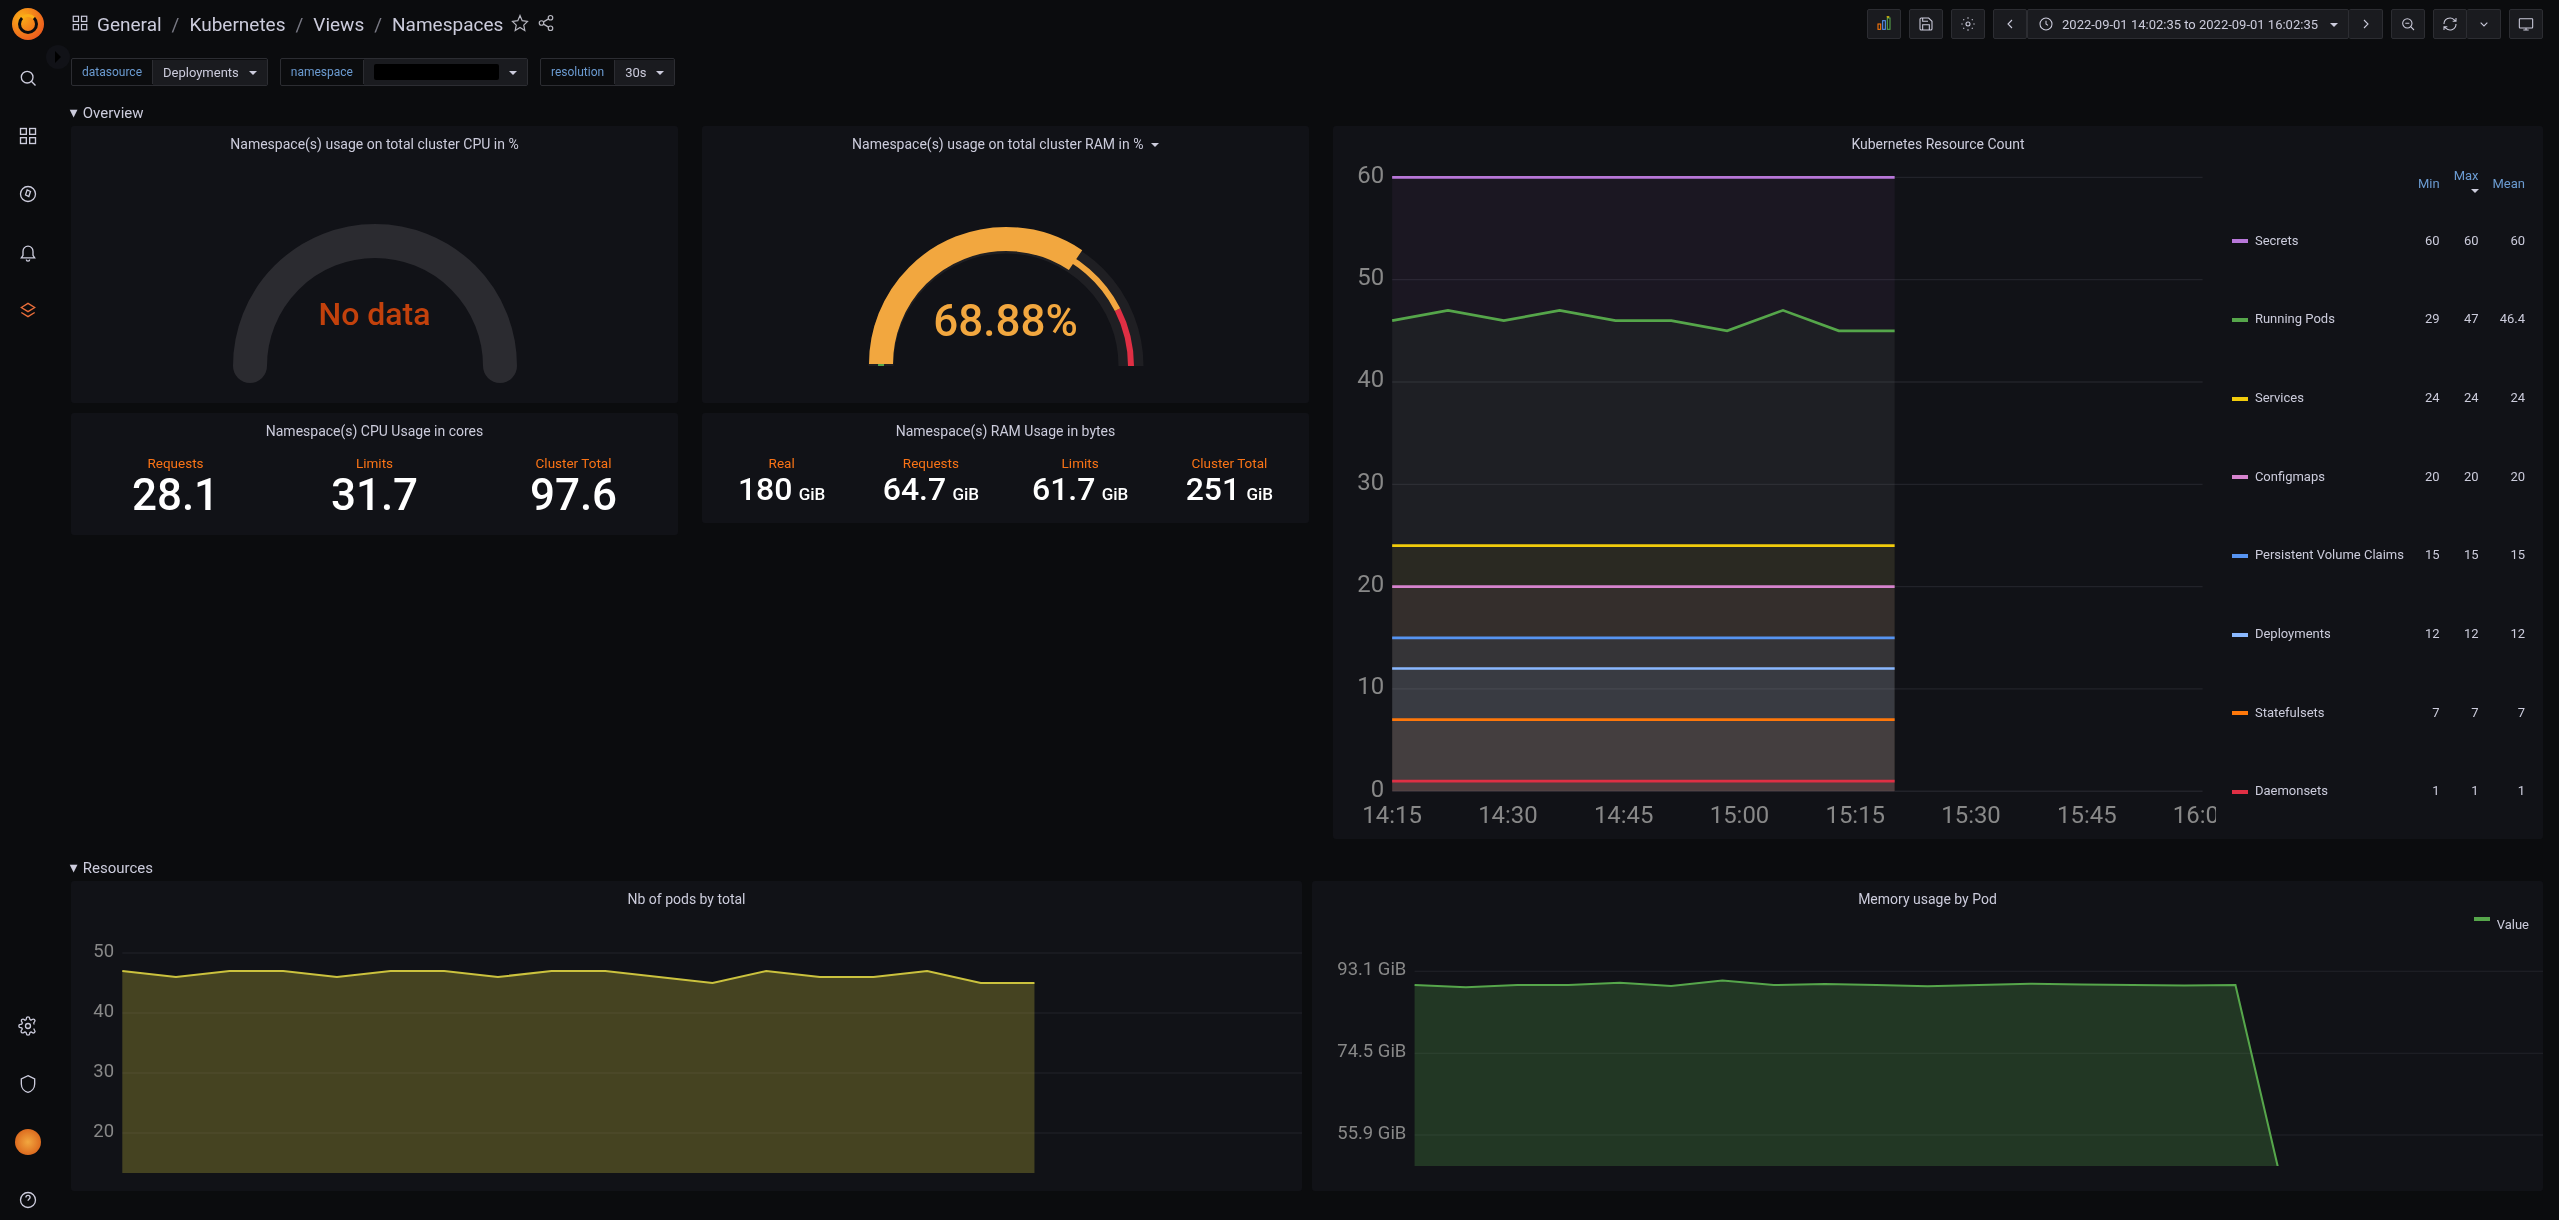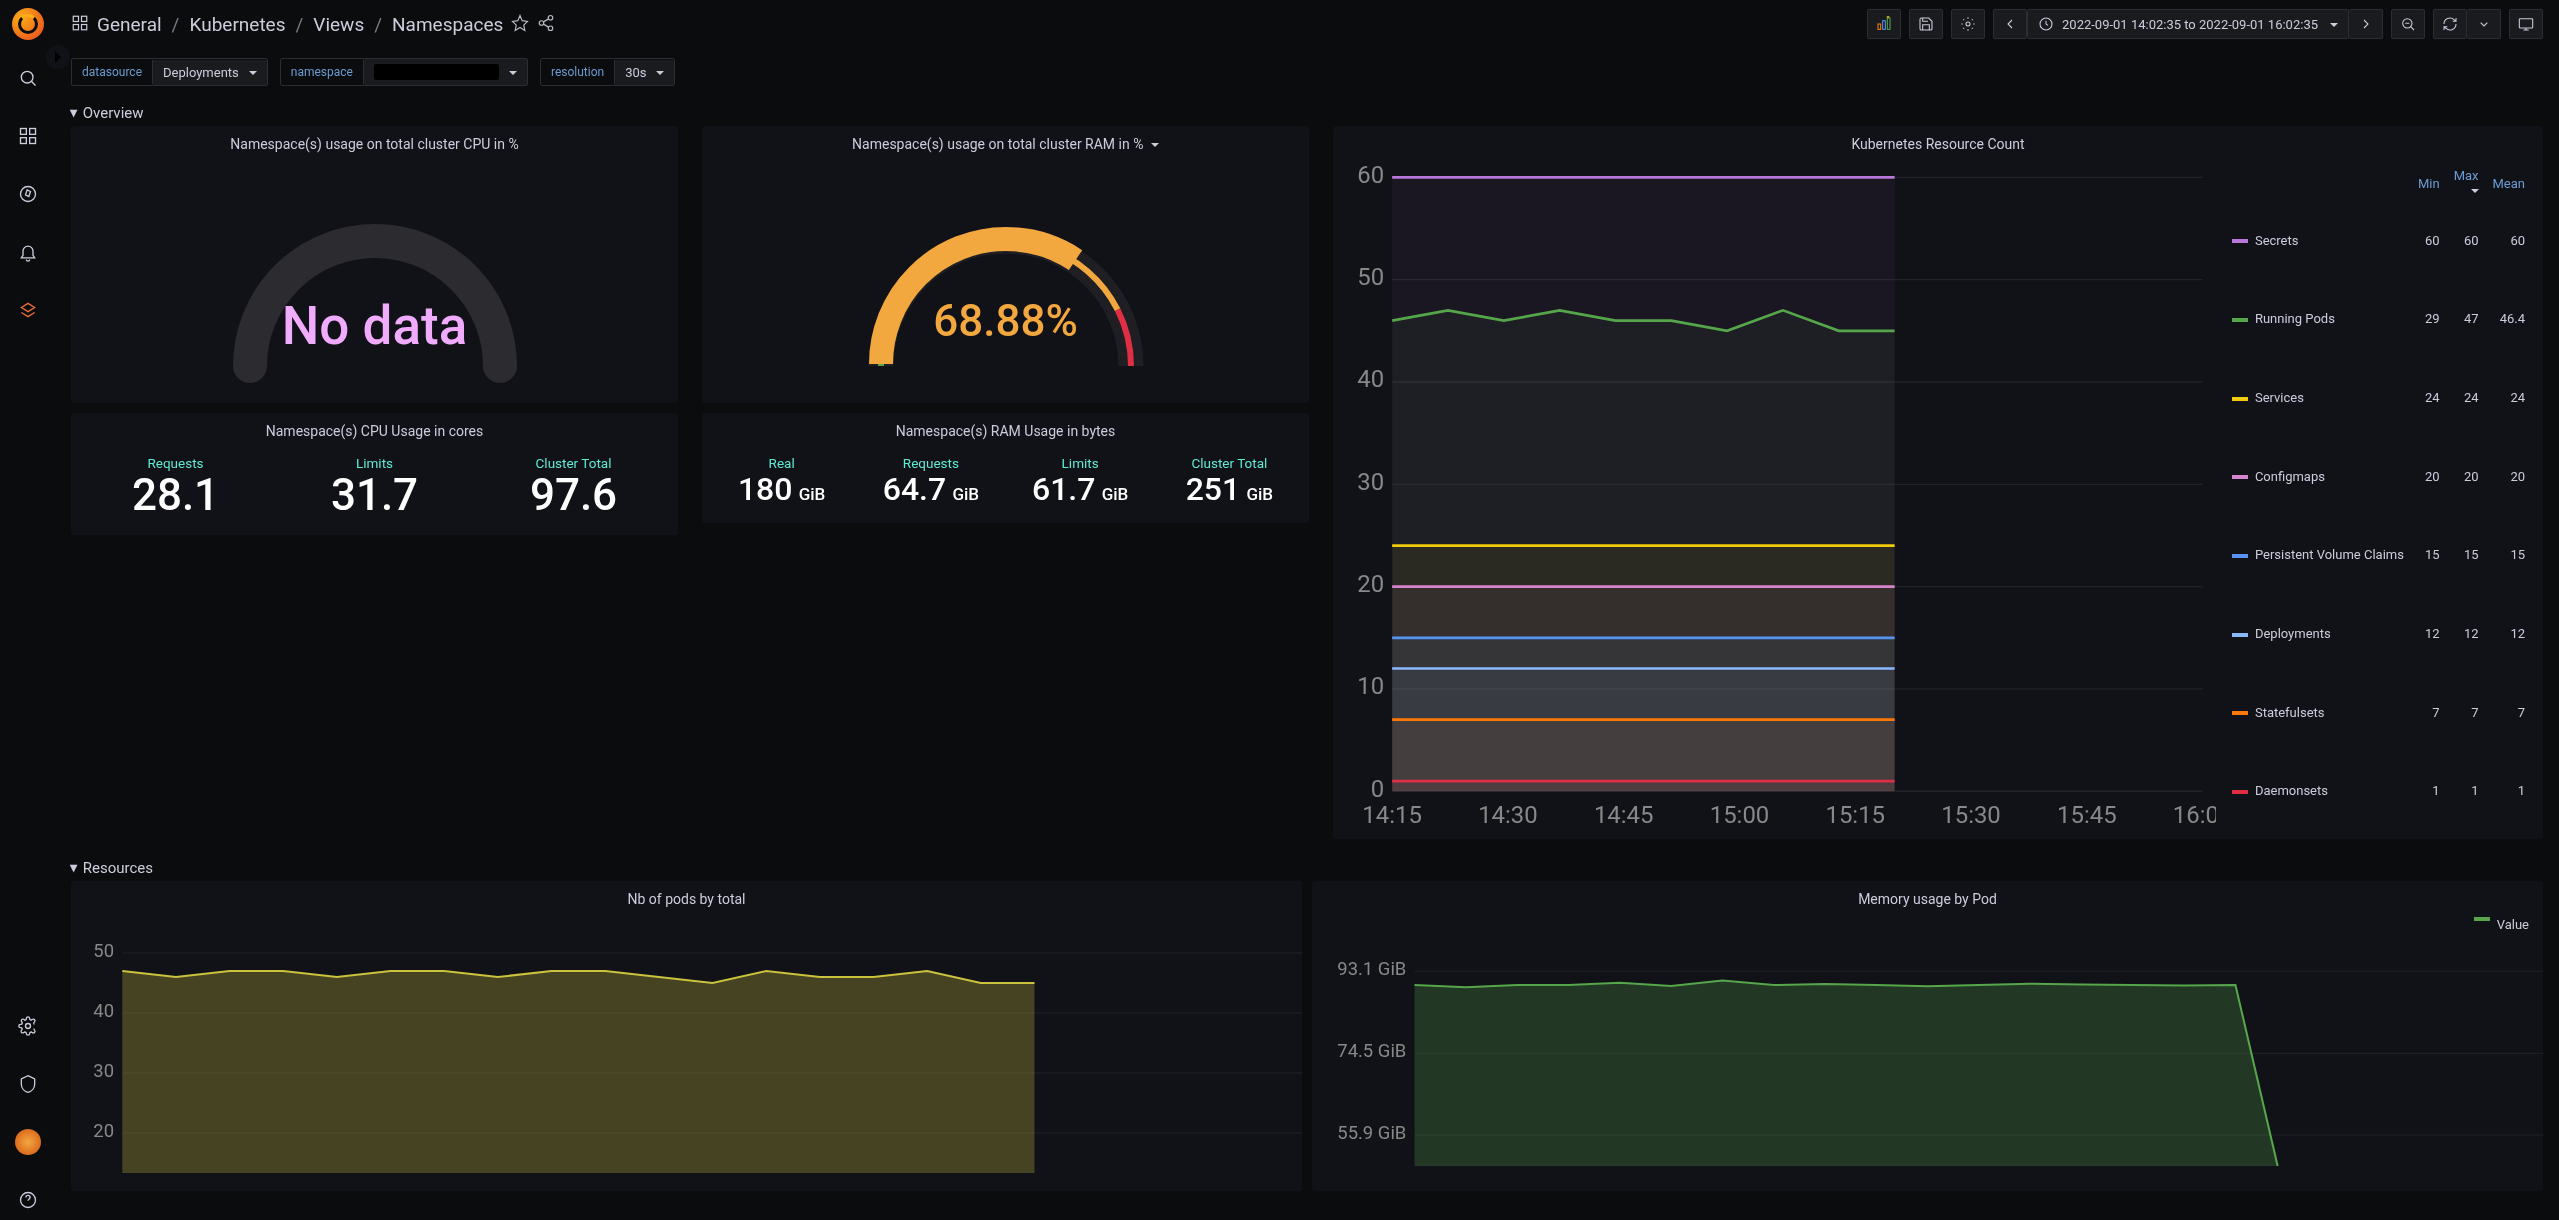--- a/index.html
+++ b/index.html
@@ -28,25 +28,25 @@
 .varchip{display:flex;align-items:center;border:1px solid #2c2d32;border-radius:2px;overflow:hidden;}
 .varchip .lab{background:transparent;color:#6b9bd1;padding:5px 10px;border-right:1px solid #2c2d32;font-size:12px;}
 .varchip .val{background:#1a1b1f;color:#ccccdc;padding:5px 10px;font-size:13px;display:flex;align-items:center;gap:6px;}
 .rowhdr{padding:8px 16px 4px;font-size:15px;color:#ccccdc;display:flex;align-items:center;gap:4px;}
 .content{padding:0 12px 12px 12px;}
 .panels-row1{display:grid;grid-template-columns:607px 607px 1fr;gap:24px;margin:0 4px;}
 .panel{background:#111217;border-radius:3px;padding:0;}
 .ptitle{text-align:center;padding:10px 0 6px;font-size:14px;color:#ccccdc;}
 .gaugewrap{height:245px;position:relative;display:flex;align-items:center;justify-content:center;}
 .gaugetxt{position:absolute;top:56%;font-size:44px;font-weight:500;}
-.nodata{font-size:53px;color:#f0abfc;font-weight:500;}
+.nodata{font-size:32px;color:#c2410c;font-weight:500;}
 .row1-left{display:flex;flex-direction:column;gap:10px;}
 .statgrid{display:grid;grid-template-columns:repeat(3,1fr);text-align:center;padding:10px 5px 18px;}
 .statgrid4{display:grid;grid-template-columns:repeat(4,1fr);text-align:center;padding:10px 5px 18px;}
-.statlbl{font-size:13.5px;color:#5eead4;margin-bottom:2px;}
+.statlbl{font-size:13.5px;color:#f97316;margin-bottom:2px;}
 .statval{font-size:44px;font-weight:500;color:#fff;line-height:1;}
 .statunit{font-size:22px;font-weight:500;color:#fff;margin-left:2px;}
 .sm .statval{font-size:32px;}
 .sm .statunit{font-size:17px;}
 .legend-table{font-size:13px;color:#ccccdc;width:305px;}
 .legend-table th{font-weight:400;color:#6b9bd1;text-align:right;padding:2px 6px;}
 .legend-table th.nlab{text-align:left;}
 .legend-table td{padding:1.5px 6px;text-align:right;white-space:nowrap;}
 .legend-table td.nlab{text-align:left;}
 .swatch{display:inline-block;width:16px;height:4px;margin-right:7px;vertical-align:middle;}

